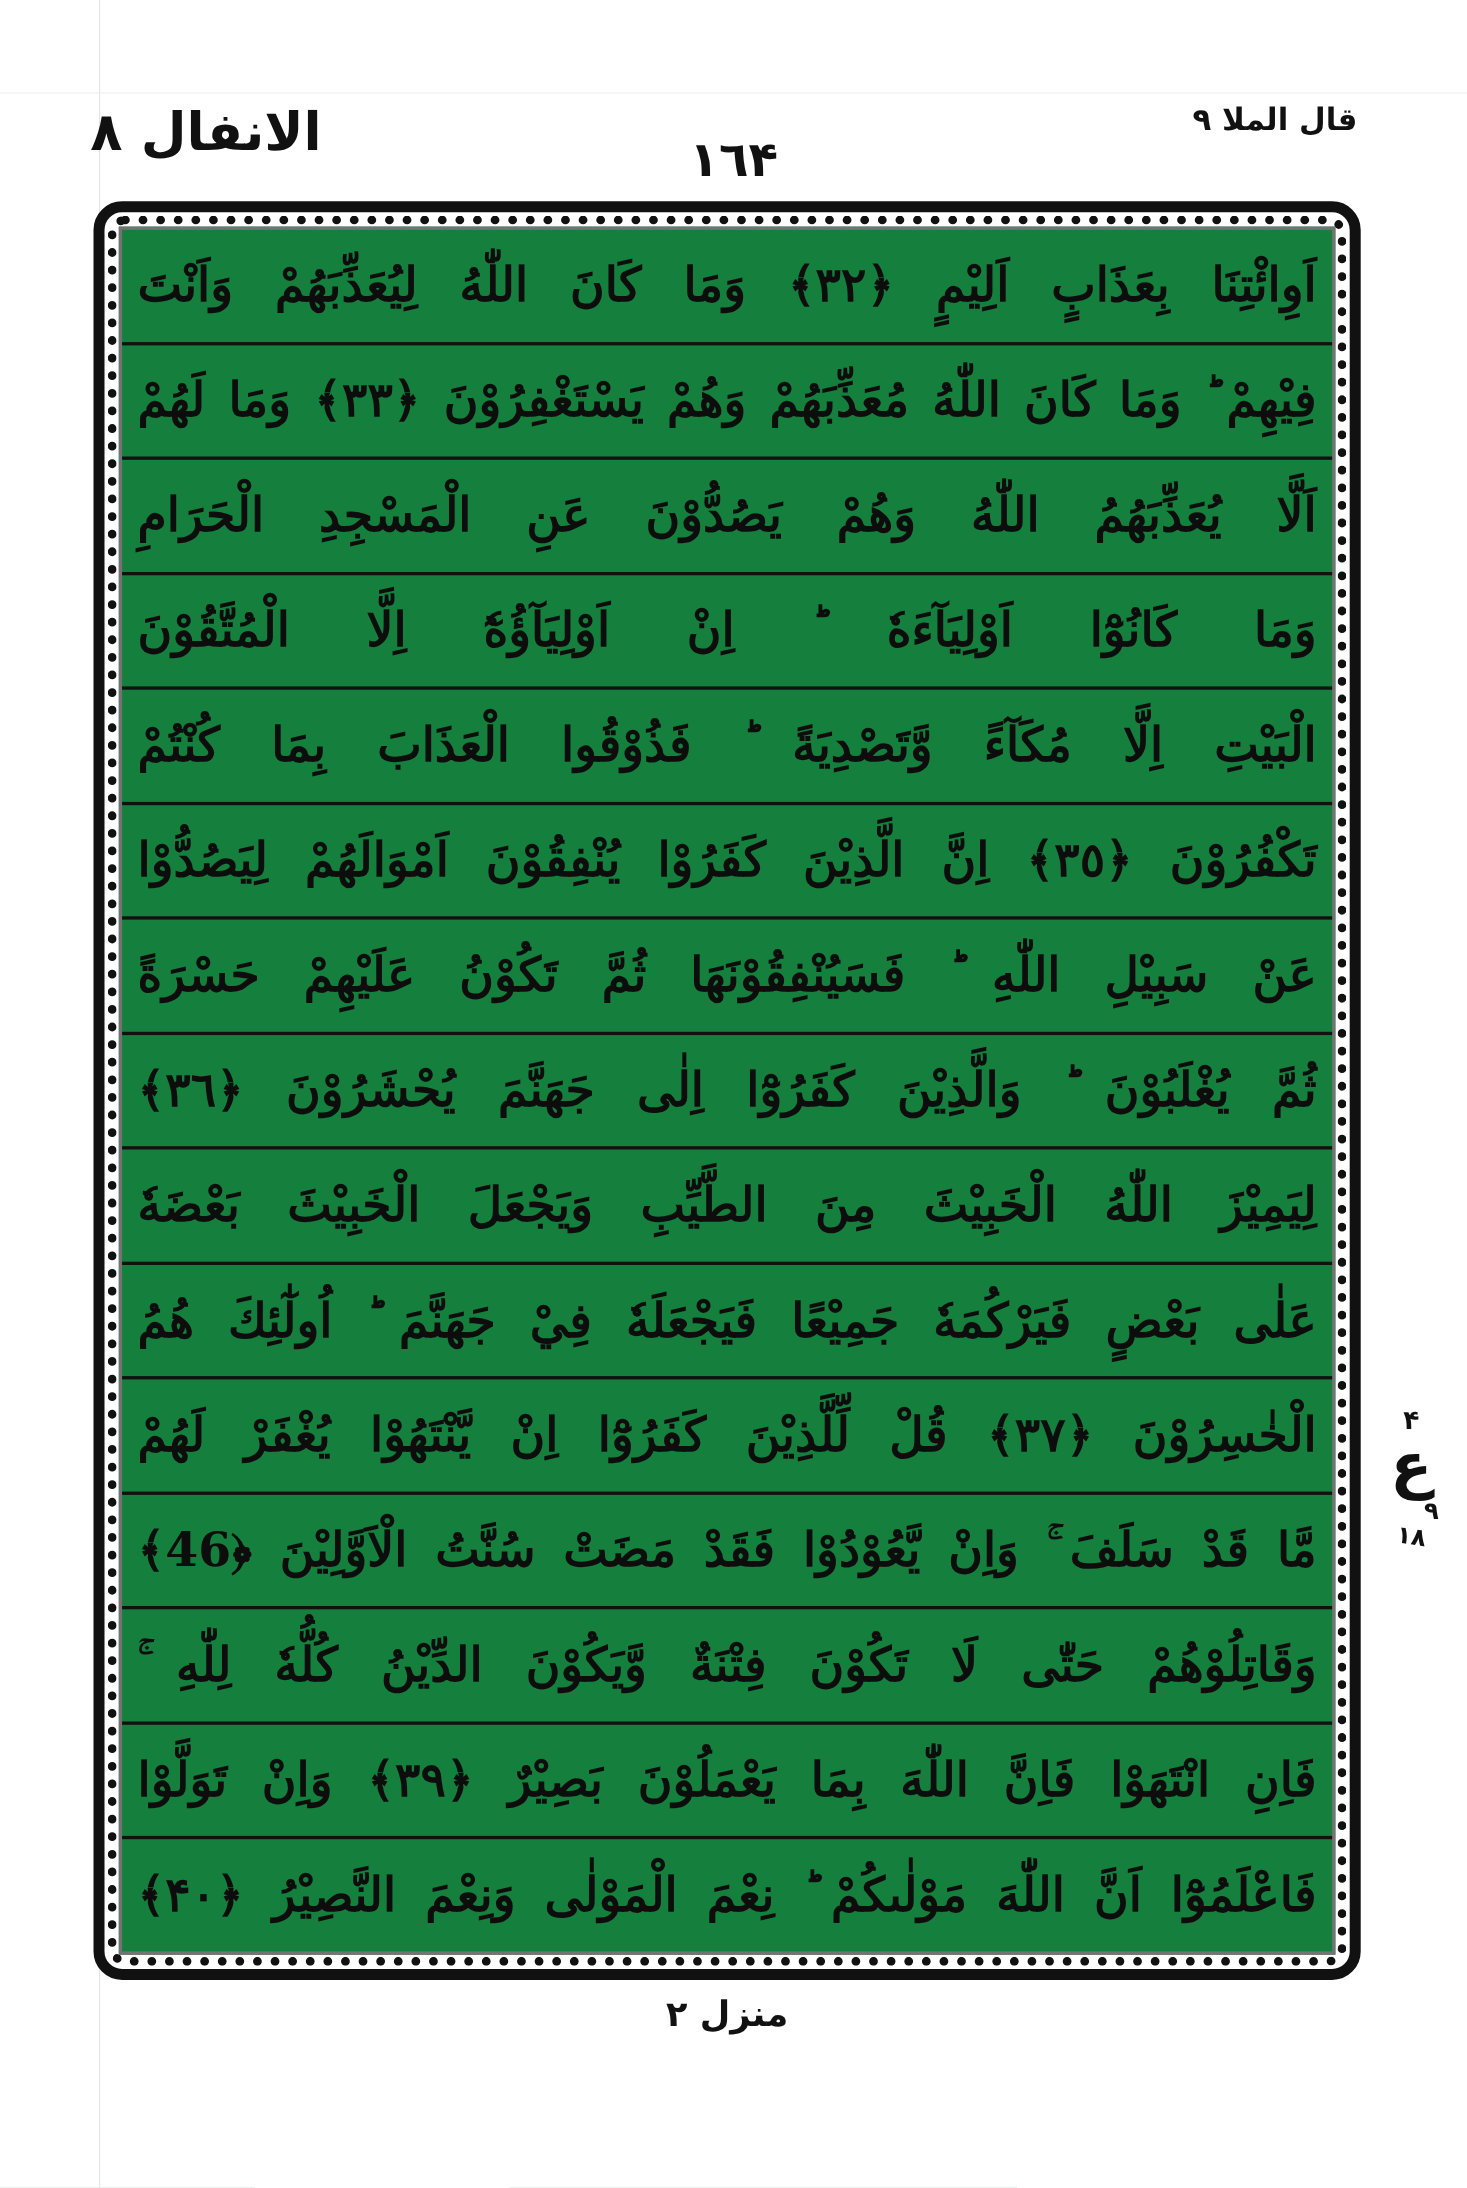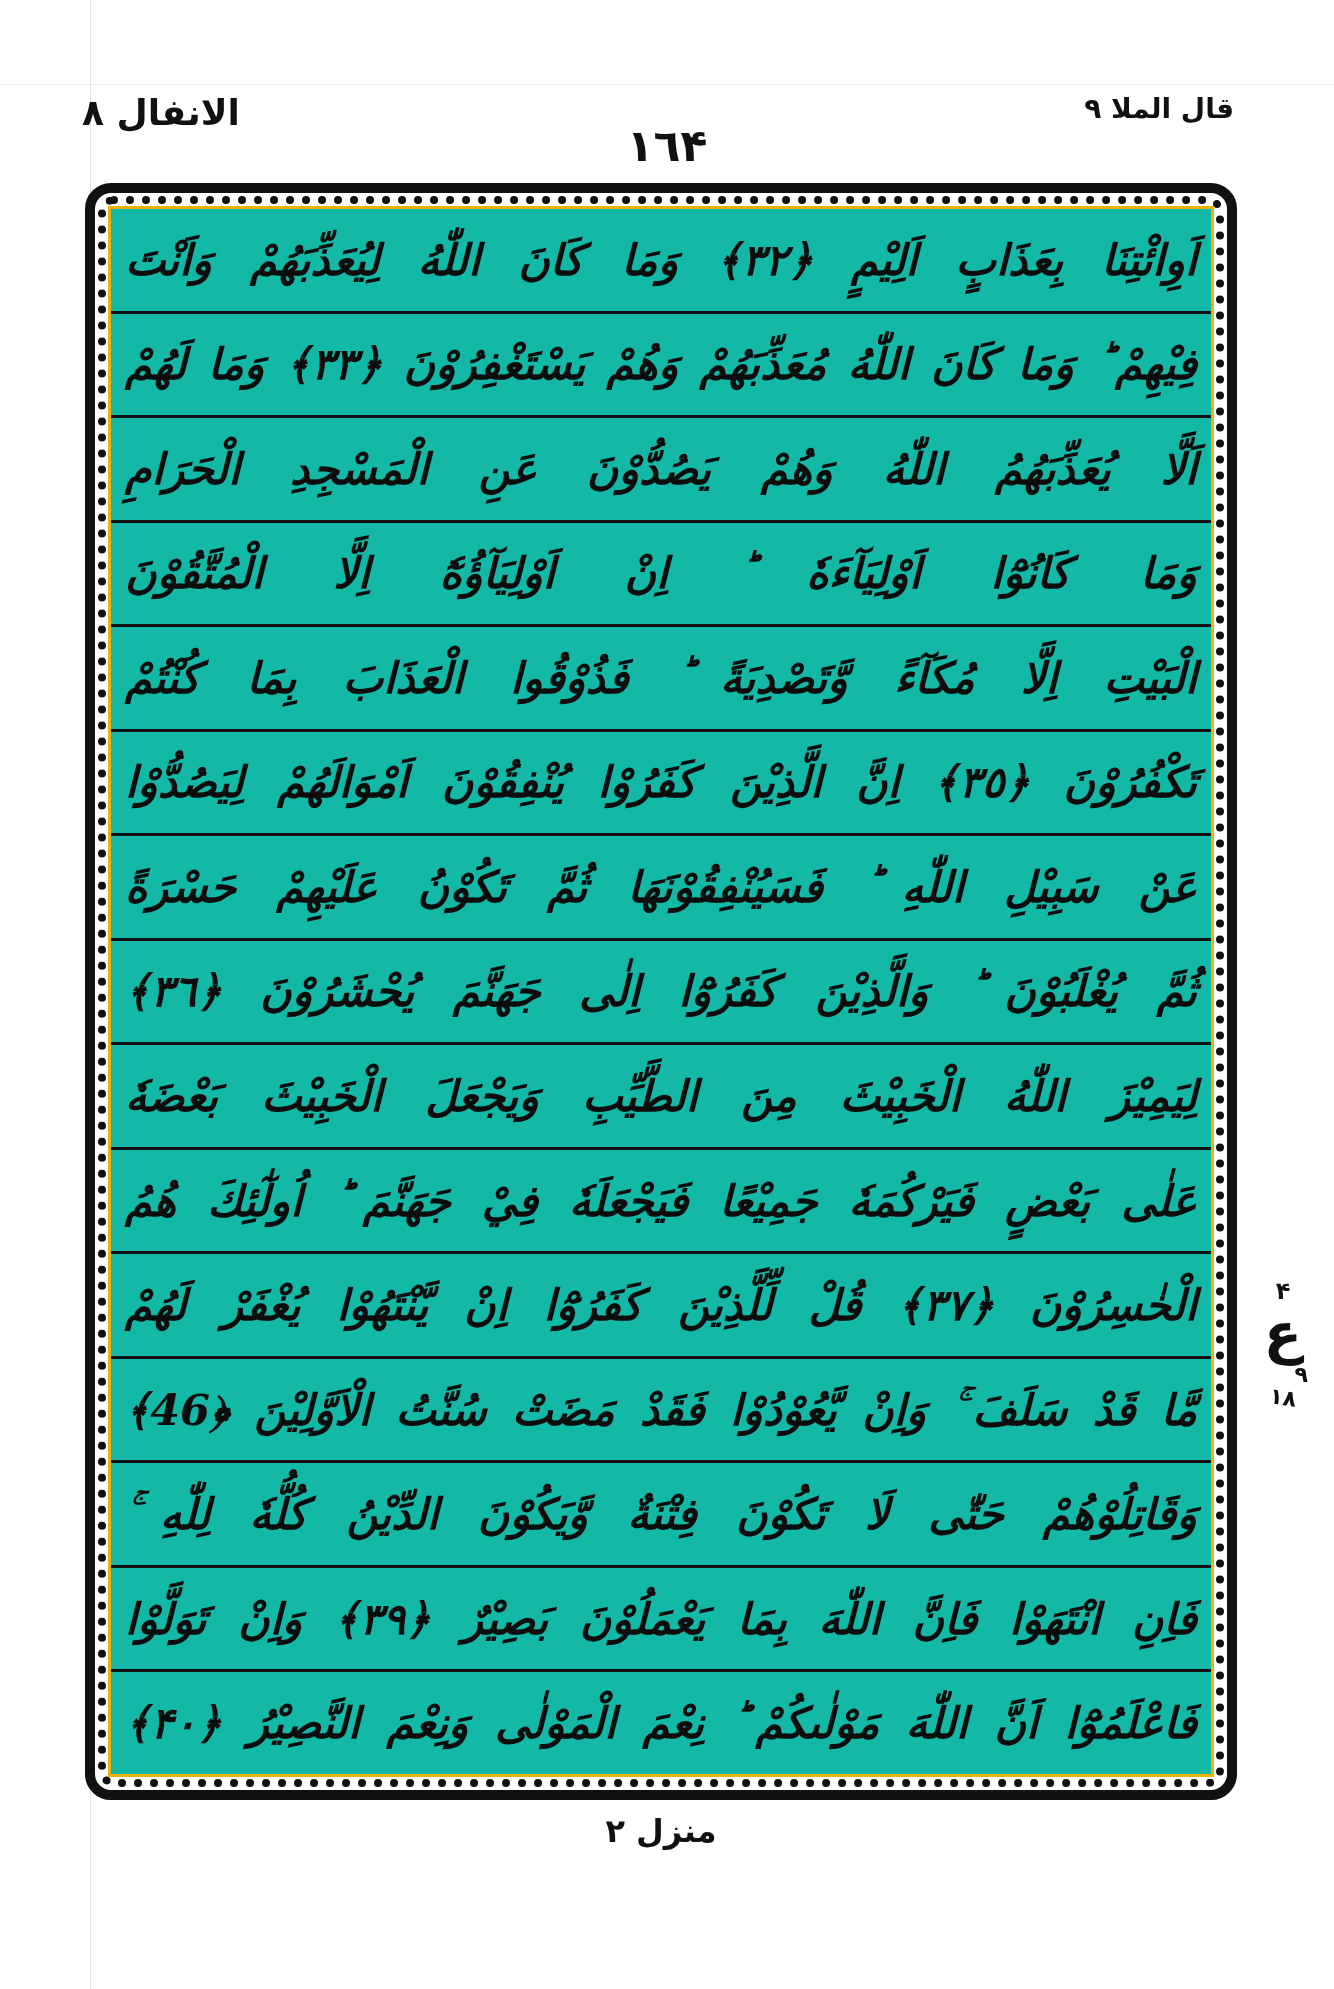--- a/index.html
+++ b/index.html
@@ -8,38 +8,38 @@
     background:#ffffff;overflow:hidden;
     font-family:"DejaVu Sans","Liberation Sans",sans-serif;
     color:#111111;
   }
   
   .guide-v{position:absolute;left:90px;top:0;width:1px;height:1989px;background:#e4e4e4;}
   .guide-h{position:absolute;left:0;top:84px;width:100%;height:1px;background:#eeeeee;}
 
   
   .hdr{position:absolute;top:92px;height:62px;direction:rtl;font-weight:bold;white-space:nowrap;}
-  .hdr-left{left:82px;font-size:36px;direction:rtl;}
+  .hdr-left{left:82px;font-size:48px;direction:rtl;}
   .hdr-center{left:0;width:1334px;text-align:center;font-size:44px;top:120px;}
   .hdr-right{right:100px;font-size:28px;}
 
   
   .frame{
     position:absolute;left:85px;top:183px;width:1152px;height:1617px;
     border:10px solid #111111;border-radius:26px;padding:3px;box-sizing:border-box;
     background:#ffffff;
   }
   .beads{
     width:100%;height:100%;box-sizing:border-box;
     border:8px dotted #111111;border-radius:16px;padding:2px;
   }
   .inner{
     width:100%;height:100%;box-sizing:border-box;
-    border:3px solid #eab308;
-    display:flex;flex-direction:column;background:#14b8a6;font-style:italic;
+    border:3px solid #737373;
+    display:flex;flex-direction:column;background:#15803d;
   }
   .row{
     flex:1;border-bottom:3px solid #111111;
     padding:0 14px;box-sizing:border-box;
     display:flex;align-items:center;overflow:hidden;
   }
   .row:last-child{border-bottom:none;}
   .qline{
     width:100%;direction:rtl;
     font-family:"DejaVu Serif","Liberation Serif",serif;

